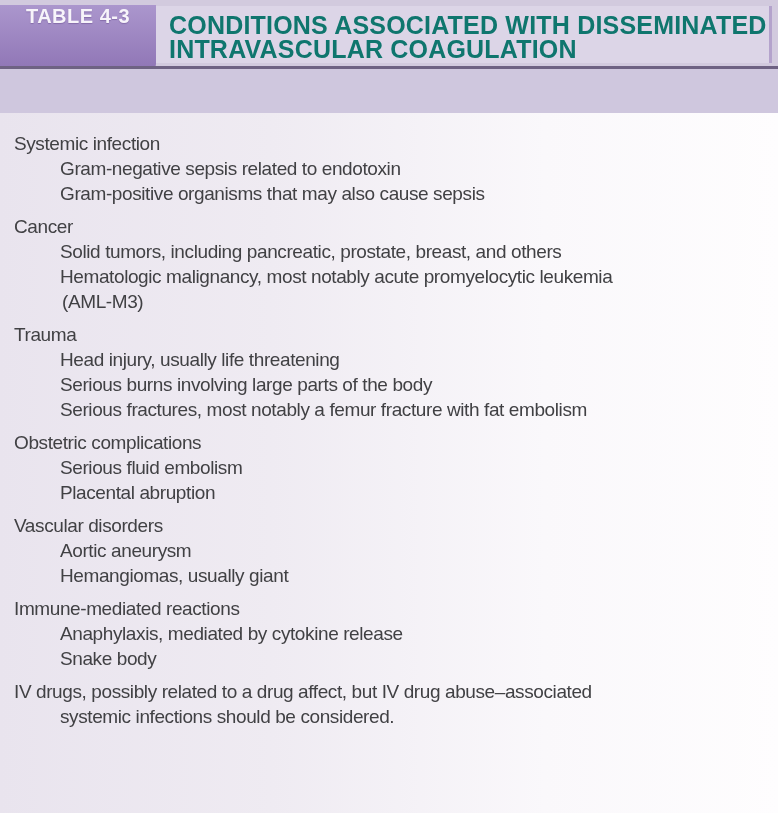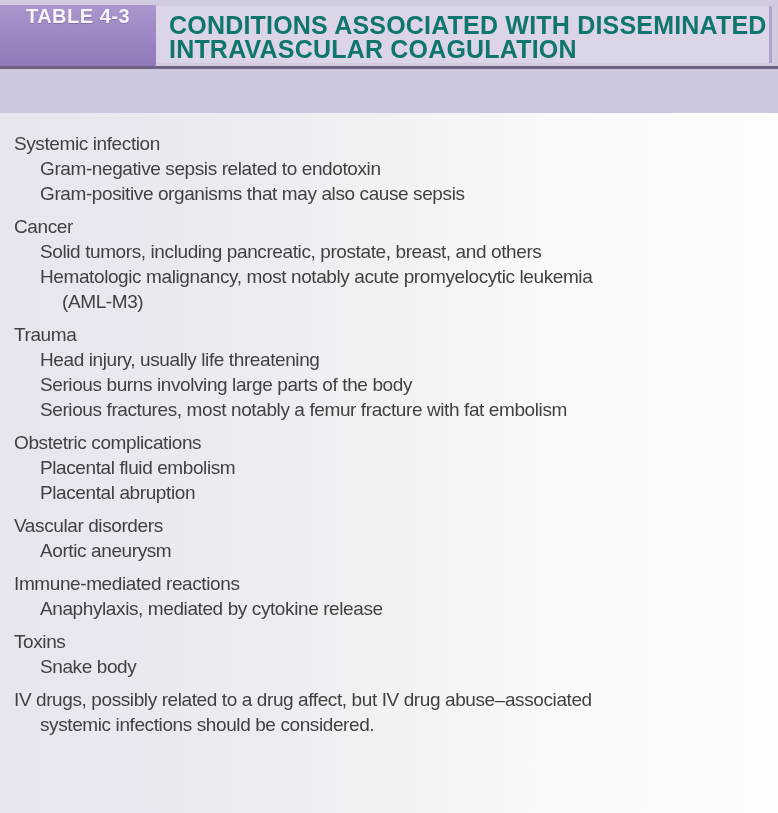--- a/index.html
+++ b/index.html
@@ -77,21 +77,21 @@
     margin-top: 44px;
   }
   .line {
     color: #414144;
     font-size: 19px;
     line-height: 25px;
     letter-spacing: -0.4px;
     white-space: nowrap;
   }
   .l0 { padding-left: 14px; }
-  .l1 { padding-left: 40px; }
+  .l1 { padding-left: 60px; }
   .l2 { padding-left: 62px; }
   .gs { margin-top: 8px; }
 
   
   .footer-rule {
     width: 778px;
     height: 7px;
     background: #cfc6dd;
     border-top: 4px solid #57506e;
     box-sizing: border-box;
@@ -118,27 +118,27 @@
     <div class="line l1">Gram-positive organisms that may also cause sepsis</div>
     <div class="line l0 gs">Cancer</div>
     <div class="line l1">Solid tumors, including pancreatic, prostate, breast, and others</div>
     <div class="line l1">Hematologic malignancy, most notably acute promyelocytic leukemia</div>
     <div class="line l2">(AML-M3)</div>
     <div class="line l0 gs">Trauma</div>
     <div class="line l1">Head injury, usually life threatening</div>
     <div class="line l1">Serious burns involving large parts of the body</div>
     <div class="line l1">Serious fractures, most notably a femur fracture with fat embolism</div>
     <div class="line l0 gs">Obstetric complications</div>
-    <div class="line l1">Placental fluid embolism</div>
+    <div class="line l1">Serious fluid embolism</div>
     <div class="line l1">Placental abruption</div>
     <div class="line l0 gs">Vascular disorders</div>
     <div class="line l1">Aortic aneurysm</div>
+    <div class="line l1">Hemangiomas, usually giant</div>
     <div class="line l0 gs">Immune-mediated reactions</div>
     <div class="line l1">Anaphylaxis, mediated by cytokine release</div>
-    <div class="line l0 gs">Toxins</div>
     <div class="line l1">Snake body</div>
     <div class="line l0 gs">IV drugs, possibly related to a drug affect, but IV drug abuse–associated</div>
     <div class="line l1">systemic infections should be considered.</div>
   </div>
 
   <div class="footer-rule"></div>
 
 </div>
 
 </body></html>

